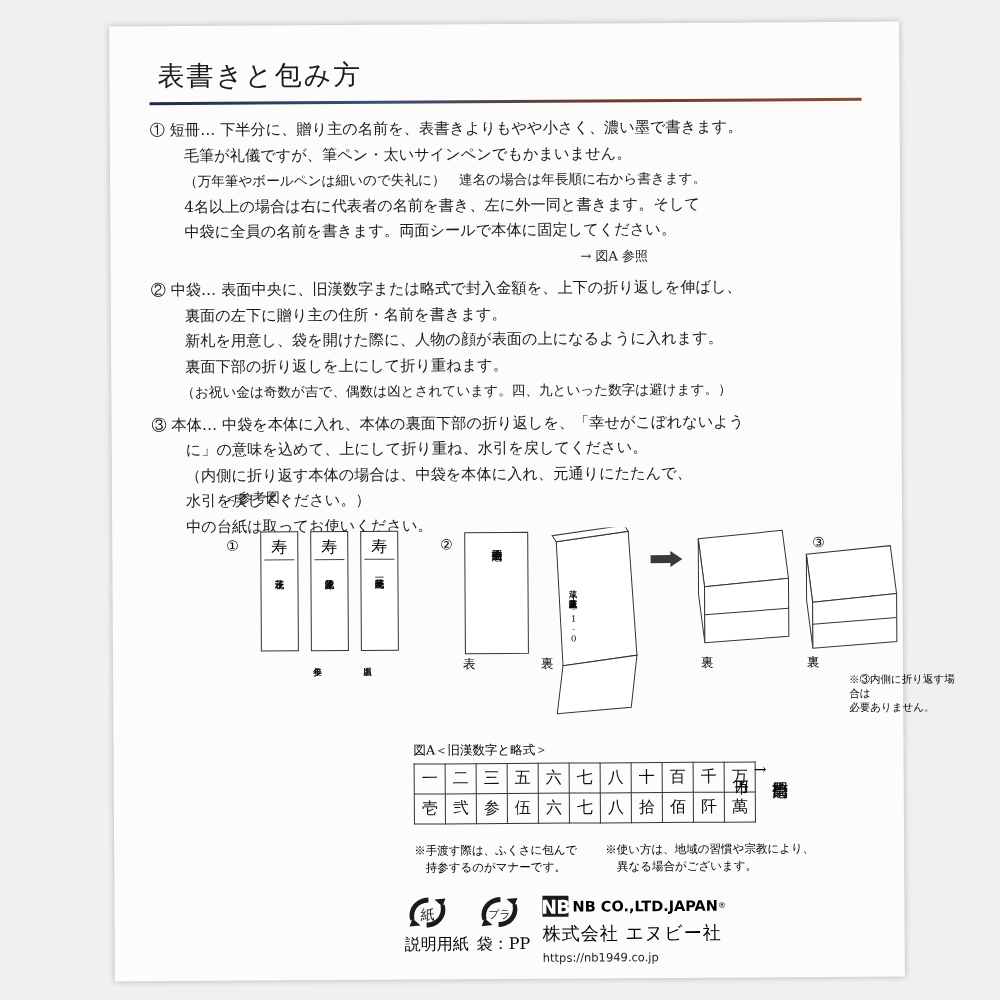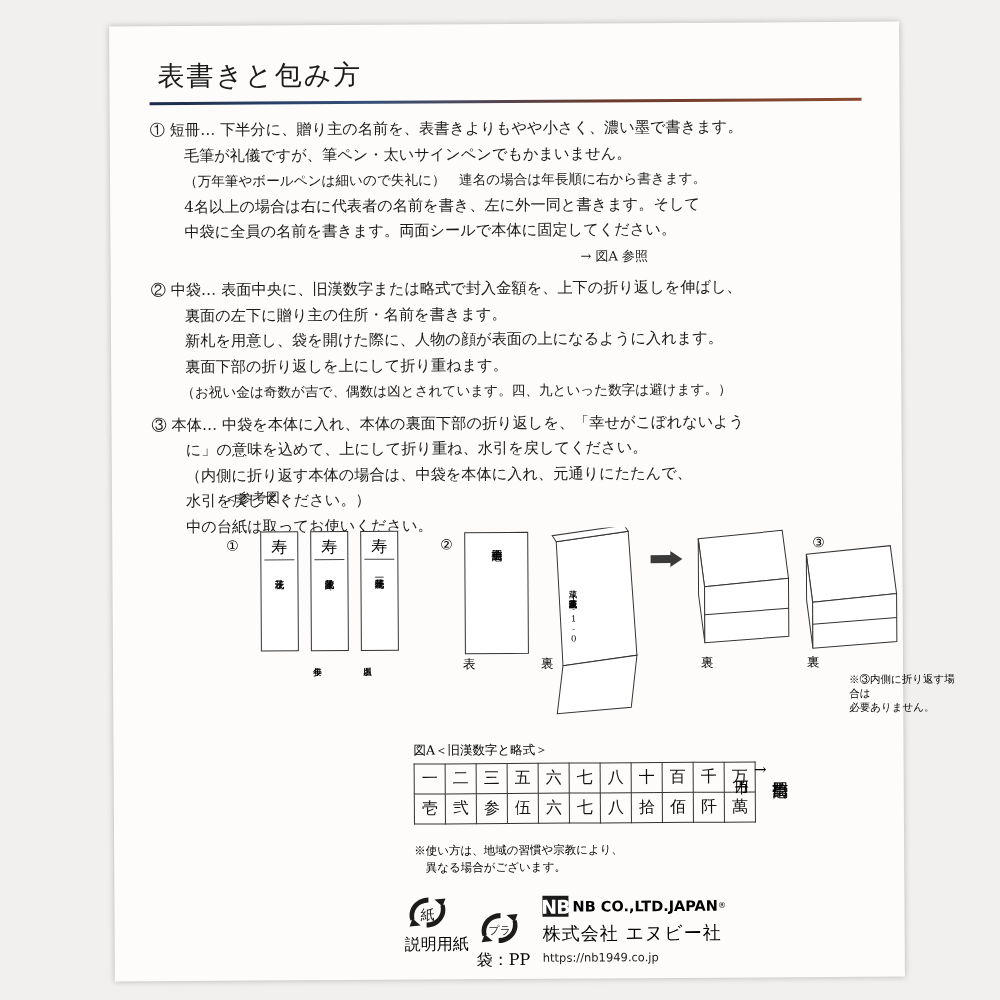--- a/index.html
+++ b/index.html
@@ -266,38 +266,40 @@
       </table>
   </div>
 
   <div class="eqbox">
     <span class="v">十万円</span>
     <span class="ar">→</span>
     <span class="v" style="font-size:16px;">壱拾萬円</span>
   </div>
 
   <div class="notes">
+    <div style="white-space:pre-line;">※手渡す際は、ふくさに包んで
+　持参するのがマナーです。</div>
     <div style="white-space:pre-line;">※使い方は、地域の習慣や宗教により、
 　異なる場合がございます。</div>
   </div>
 
   <div class="footer">
 
     <div class="recy" style="left:290px; top:0;">
       <svg width="46" height="40">
         <path d="M8 26 L5 34 L16 33 Z" fill="#1b1b1b"></path>
         <path d="M38 14 L41 6 L30 7 Z" fill="#1b1b1b"></path>
         <path d="M6 28 C2 16, 12 5, 24 5 L24 10 C14 10, 8 18, 10 27 Z" fill="#1b1b1b"></path>
         <path d="M40 12 C44 24, 34 35, 22 35 L22 30 C32 30, 38 22, 36 13 Z" fill="#1b1b1b"></path>
         <text x="23" y="27" font-size="14" font-family="DejaVu Serif, serif" text-anchor="middle" fill="#1b1b1b">紙</text>
       </svg>
       <div class="lbl">説明用紙</div>
     </div>
 
-    <div class="recy" style="left:362px; top:16px;">
+    <div class="recy" style="left:362px; top:0;">
       <svg width="46" height="40">
         <path d="M8 26 L5 34 L16 33 Z" fill="#1b1b1b"></path>
         <path d="M38 14 L41 6 L30 7 Z" fill="#1b1b1b"></path>
         <path d="M6 28 C2 16, 12 5, 24 5 L24 10 C14 10, 8 18, 10 27 Z" fill="#1b1b1b"></path>
         <path d="M40 12 C44 24, 34 35, 22 35 L22 30 C32 30, 38 22, 36 13 Z" fill="#1b1b1b"></path>
         <text x="23" y="26" font-size="11" font-family="DejaVu Serif, serif" text-anchor="middle" fill="#1b1b1b">プラ</text>
       </svg>
       <div class="lbl">袋：PP</div>
     </div>
 

